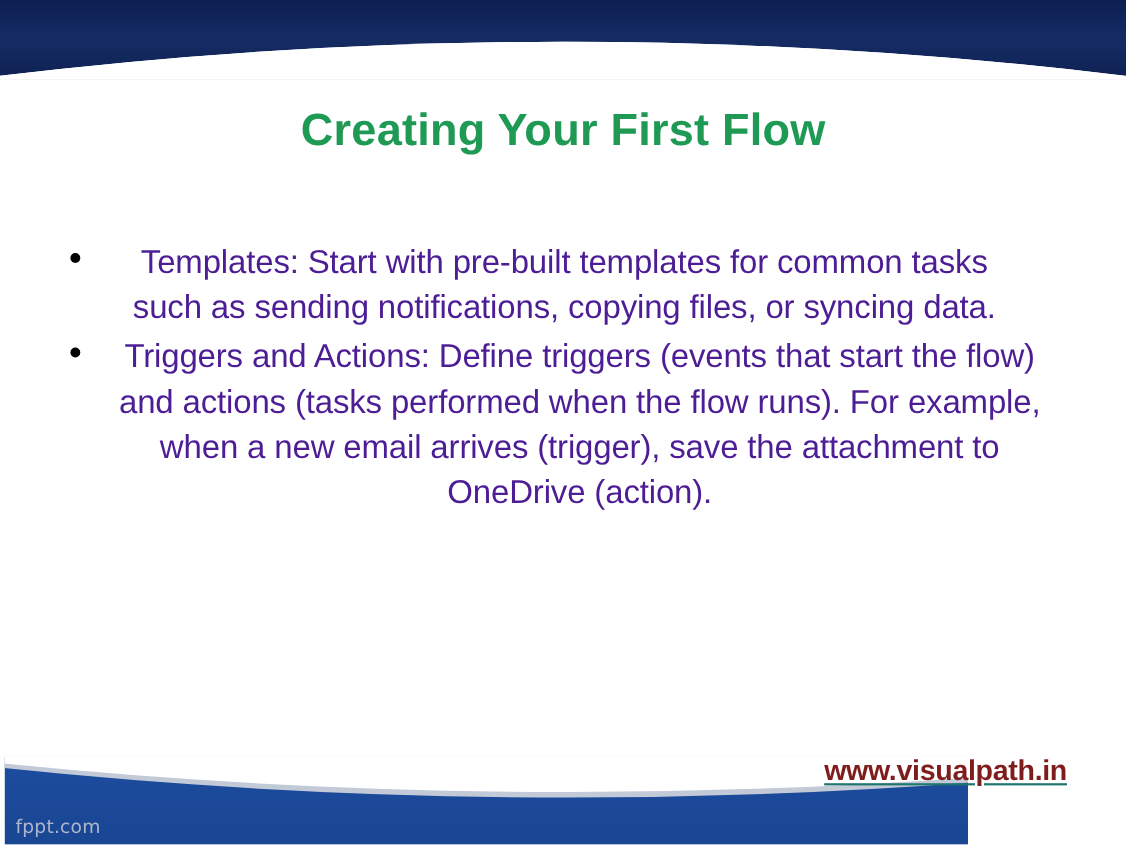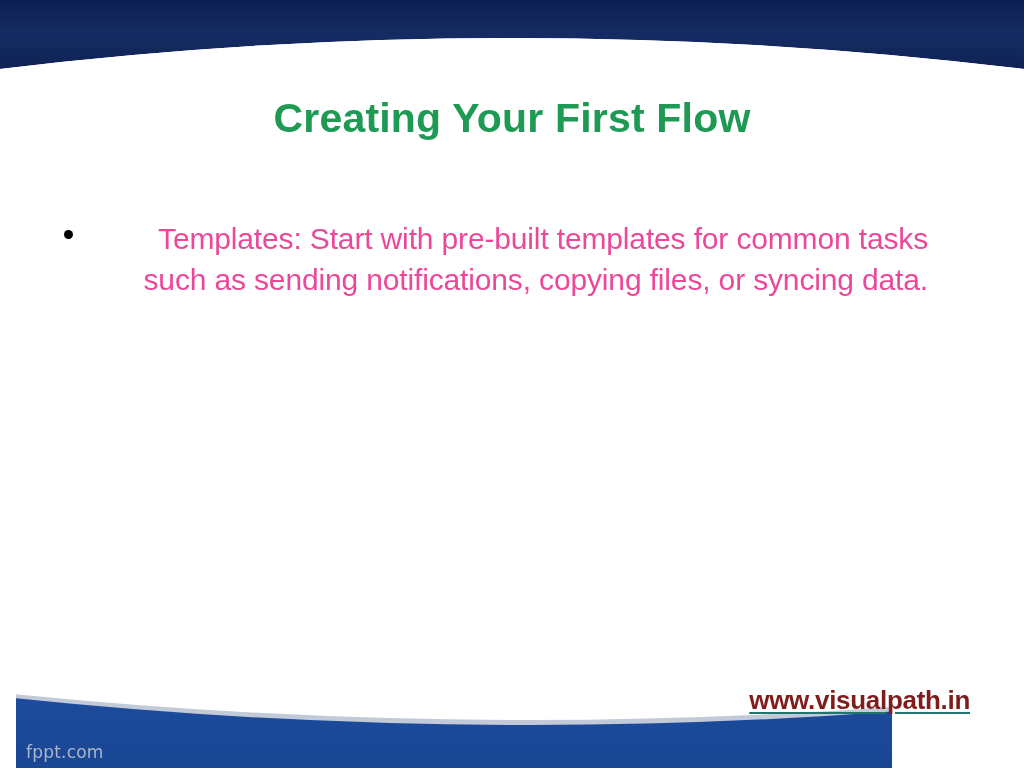--- a/index.html
+++ b/index.html
@@ -30,21 +30,21 @@
     width: 1024px;
     height: 72px;
     overflow: hidden;
     z-index: 2;
   }
   .top-band svg { display: block; }
 
   
   .bottom-band {
     position: absolute;
-    left: 16px;
+    left: 4px;
     bottom: 0;
     width: 876px;
     height: 80px;
     overflow: hidden;
     z-index: 2;
   }
   .bottom-band svg { display: block; }
 
   .fppt-watermark {
     position: absolute;
@@ -105,23 +105,23 @@
     width: 9px;
     height: 9px;
     border-radius: 50%;
     background: #000000;
   }
   .bullet-text {
     display: block;
     font-family: "Liberation Sans", sans-serif;
     font-size: 30px;
     line-height: 41px;
-    color: #ec4899;
+    color: #4c1d95;
     letter-spacing: -0.15px;
-    text-align: right;
+    text-align: center;
   }
   .bullet-row.first .bullet-text { max-width: 830px; }
   .bullet-row.second .bullet-text { max-width: 880px; }
 
   .site-link {
     position: absolute;
     right: 54px;
     top: 685px;
     font-family: Liberation Sans, sans-serif;
     font-size: 26px;
@@ -190,20 +190,24 @@
 
     <div class="slide-title">Creating Your First Flow</div>
 
     <ul class="body-list">
 
       <li class="bullet-row first">
         <span class="dot"></span>
         <span class="bullet-text">Templates: Start with pre-built templates for common tasks such as sending notifications, copying files, or syncing data.</span>
       </li>
 
+      <li class="bullet-row second">
+        <span class="dot"></span>
+        <span class="bullet-text">Triggers and Actions: Define triggers (events that start the flow) and actions (tasks performed when the flow runs). For example, when a new email arrives (trigger), save the attachment to OneDrive (action).</span>
+      </li>
 
     </ul>
 
     <div class="site-link">www.visualpath.in</div>
 
   </div>
 
 </div>
 
 </body></html>

